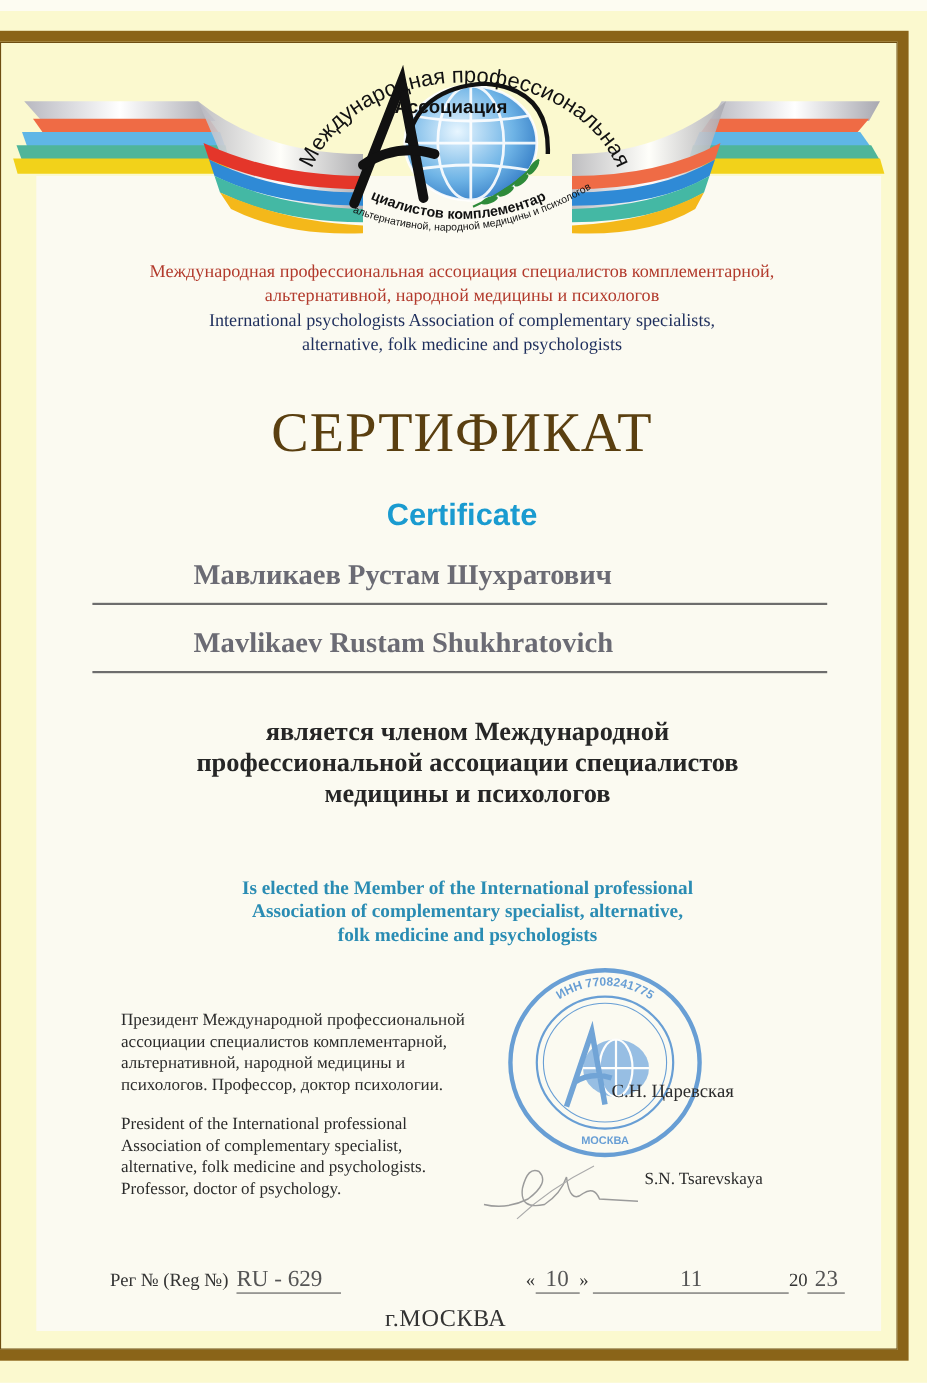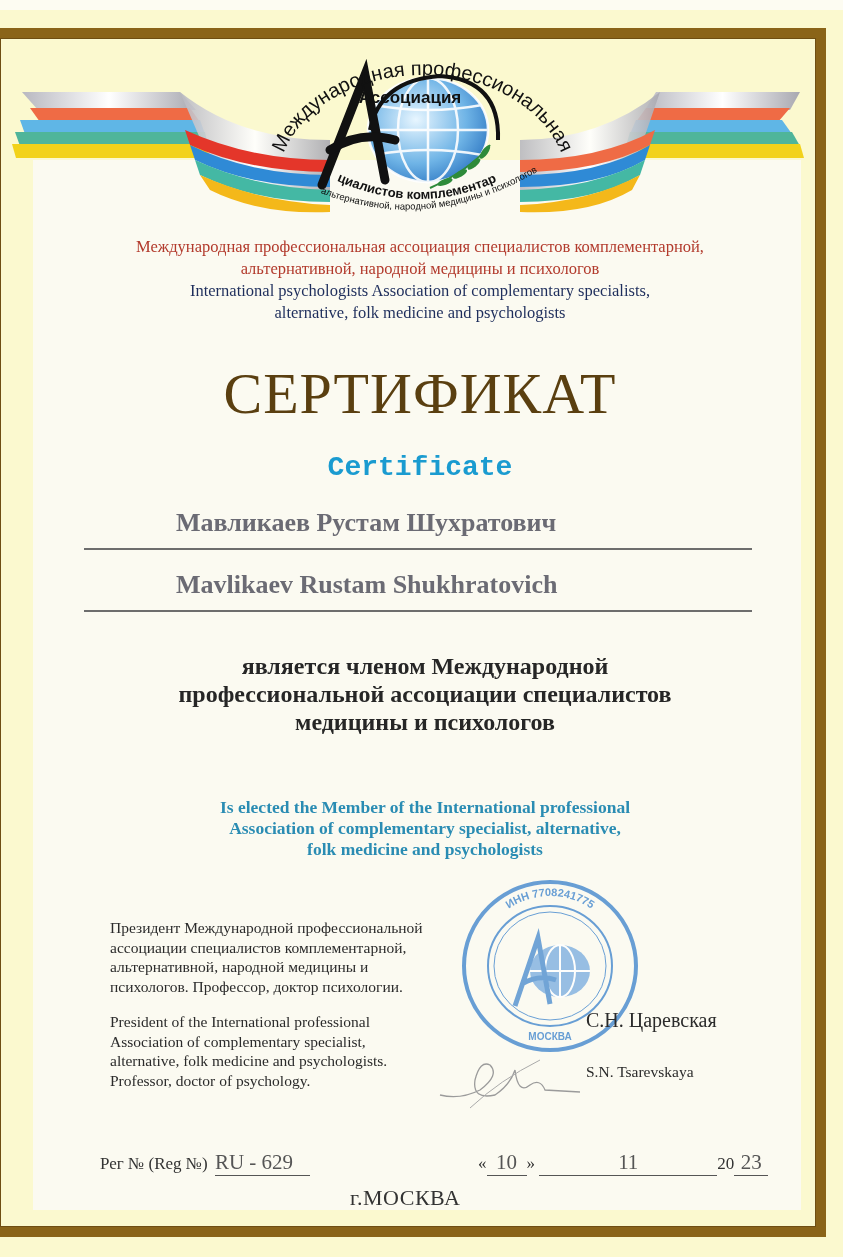--- a/index.html
+++ b/index.html
@@ -18,29 +18,29 @@
   }
   .paper {
     position:absolute; left:33px; top:160px; width:768px; height:1050px;
     background:#fbfaf1;
   }
   .ribbon { position:absolute; left:0; top:0; }
   .abs { position:absolute; }
   .center { text-align:center; }
   .org-ru { left:60px; top:236px; width:720px; color:#b23a2c; font-size:16.5px; line-height:22px; }
   .org-en { left:60px; top:280px; width:720px; color:#1e2e5c; font-size:16.5px; line-height:22px; }
-  .title { left:60px; top:352px; width:720px; color:#5a3f10; font-size:58px; letter-spacing:1px; line-height:84px; }
-  .subtitle { left:60px; top:452px; width:720px; color:#1a9bd0; font-family:Liberation Mono, monospace; font-weight:bold; font-size:28px; }
+  .title { left:60px; top:352px; width:720px; color:#5a3f10; font-size:51px; letter-spacing:1px; line-height:84px; }
+  .subtitle { left:60px; top:452px; width:720px; color:#1a9bd0; font-family:Liberation Sans, sans-serif; font-weight:bold; font-size:28px; }
   .name-ru { left:84px; top:508px; width:668px; font-size:26px; color:#6b6b74; font-weight:bold; padding-left:92px; box-sizing:border-box; height:42px; border-bottom:2px solid #6d6d6d; }
   .name-en { left:84px; top:570px; width:668px; font-size:26px; color:#6b6b74; font-weight:bold; padding-left:92px; box-sizing:border-box; height:42px; border-bottom:2px solid #6d6d6d; }
   .member-ru { left:80px; top:652px; width:690px; font-size:24px; line-height:28px; font-weight:bold; color:#262626; }
   .member-en { left:80px; top:797px; width:690px; font-size:17.5px; line-height:21px; font-weight:bold; color:#2a8cb3; }
   .pres-ru { left:110px; top:918px; width:380px; font-size:15.5px; line-height:19.5px; color:#2b2b2b; }
   .pres-en { left:110px; top:1012px; width:380px; font-size:15.5px; line-height:19.5px; color:#2b2b2b; }
-  .sig-ru { left:586px; top:982px; font-size:20px; color:#2b2b2b;margin-top:27px; }
+  .sig-ru { left:556px; top:982px; font-size:17px; color:#2b2b2b; }
   .sig-en { left:586px; top:1063px; font-size:15.5px; color:#2b2b2b; }
   .stamp { left:460px; top:876px; width:180px; height:180px; }
   .signature { left:430px; top:1040px; width:150px; height:70px; }
   .reg { left:100px; top:1150px; font-size:17px; color:#333; }
   .reg .val { display:inline-block; min-width:95px; border-bottom:1.5px solid #555; font-size:21px; color:#555; font-weight:normal; margin-left:3px; }
   .date { left:478px; top:1150px; font-size:17px; color:#333; white-space:nowrap; }
   .date .u { display:inline-block; border-bottom:1.5px solid #555; font-size:21px; color:#555; text-align:center; }
   .city { left:350px; top:1185px; font-size:22px; color:#333; letter-spacing:0.5px; }
 </style>
 </head>

